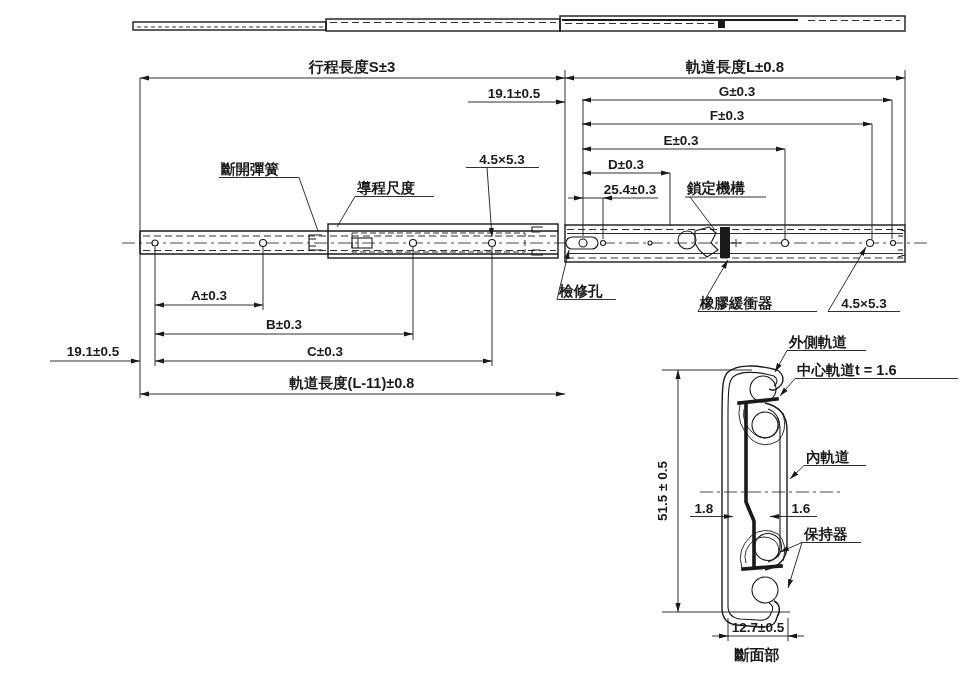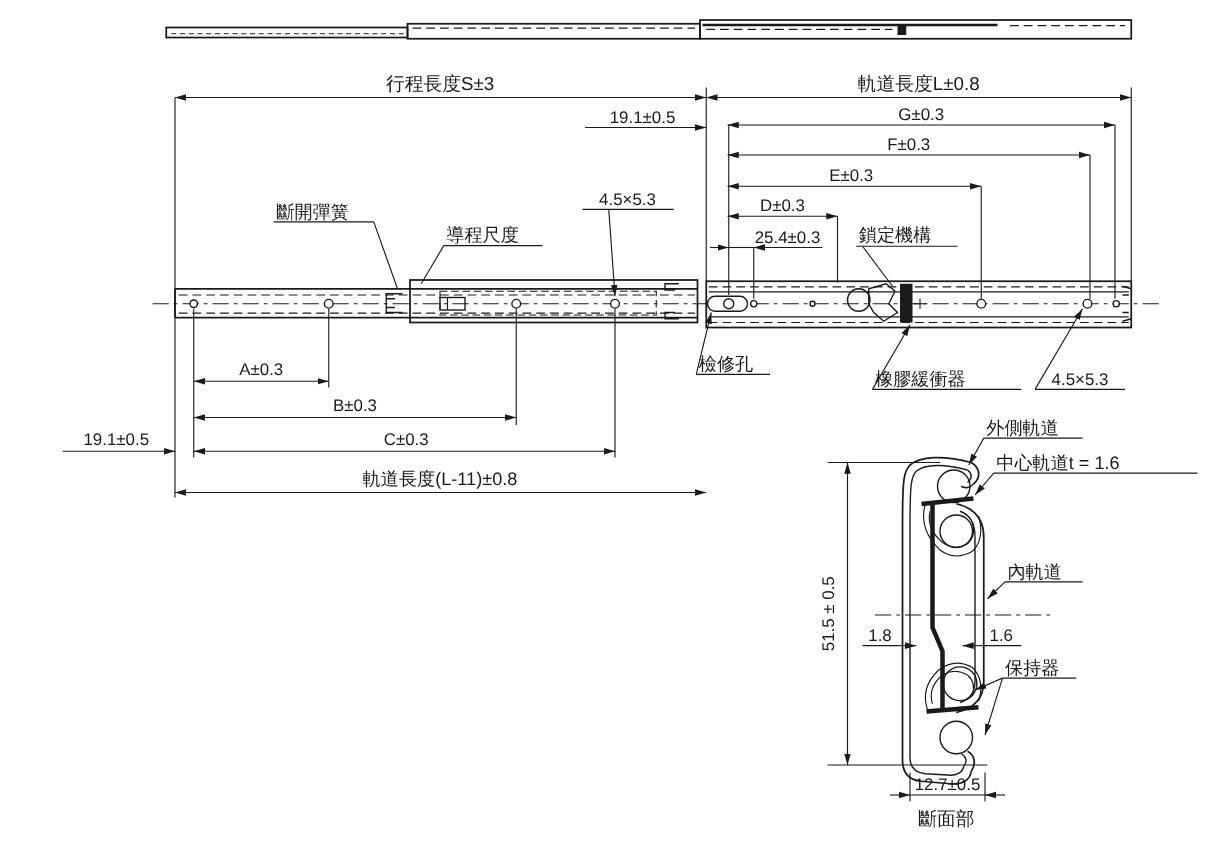--- a/index.html
+++ b/index.html
@@ -1,17 +1,17 @@
 <!DOCTYPE html>
 <html><head>
 <meta charset="utf-8">
 <style>
   html,body{margin:0;padding:0;background:#ffffff;}
   .stage{position:relative;width:968px;height:692px;background:#fff;overflow:hidden;
-         font-family:"Liberation Sans","DejaVu Sans",sans-serif;}
+         font-family:"Liberation Sans","DejaVu Sans",sans-serif;font-weight:bold;}
   svg{display:block;}
   svg text{fill:#1a1a1a;font-family:"Liberation Sans","DejaVu Sans",sans-serif;}
   .t-dim{font-size:13.5px;}
   .t-cjk{font-size:14.5px;}
   .t-big{font-size:15px;}
   .ln{stroke:#1a1a1a;fill:none;}
   .thin{stroke-width:0.9;}
   .dim{stroke-width:0.9;}
   .outline{stroke-width:1.4;}
   .inner{stroke-width:1.1;}

